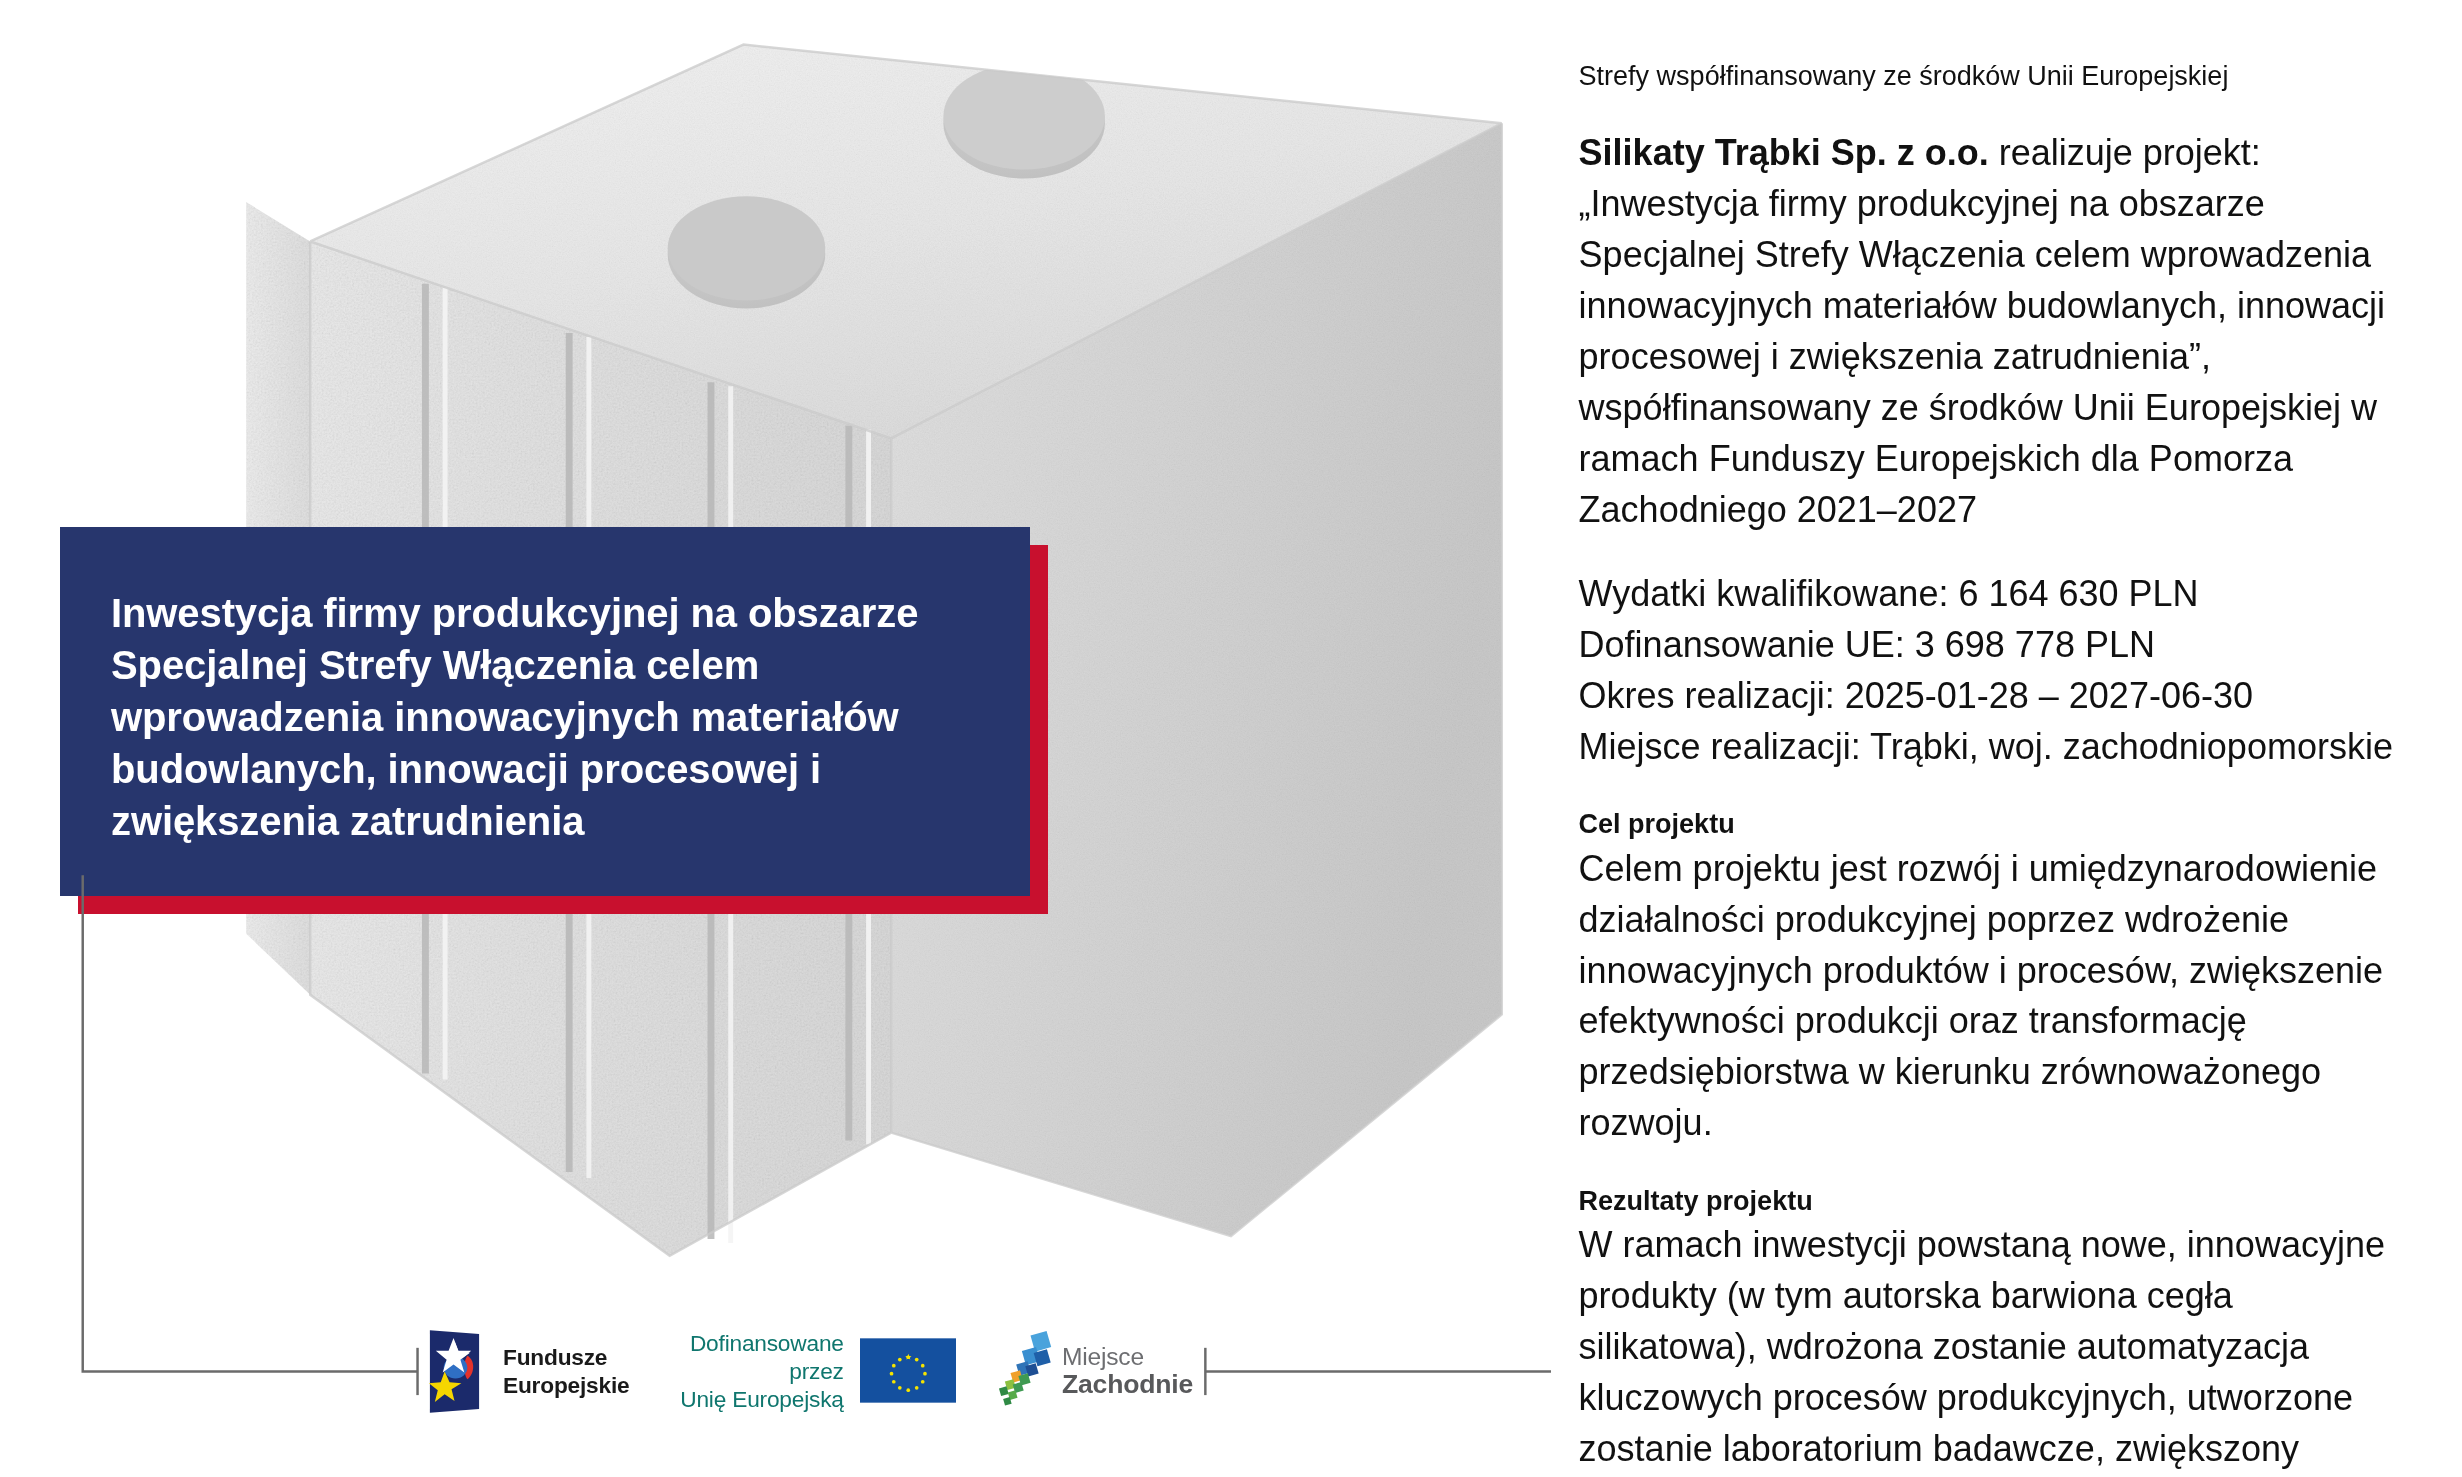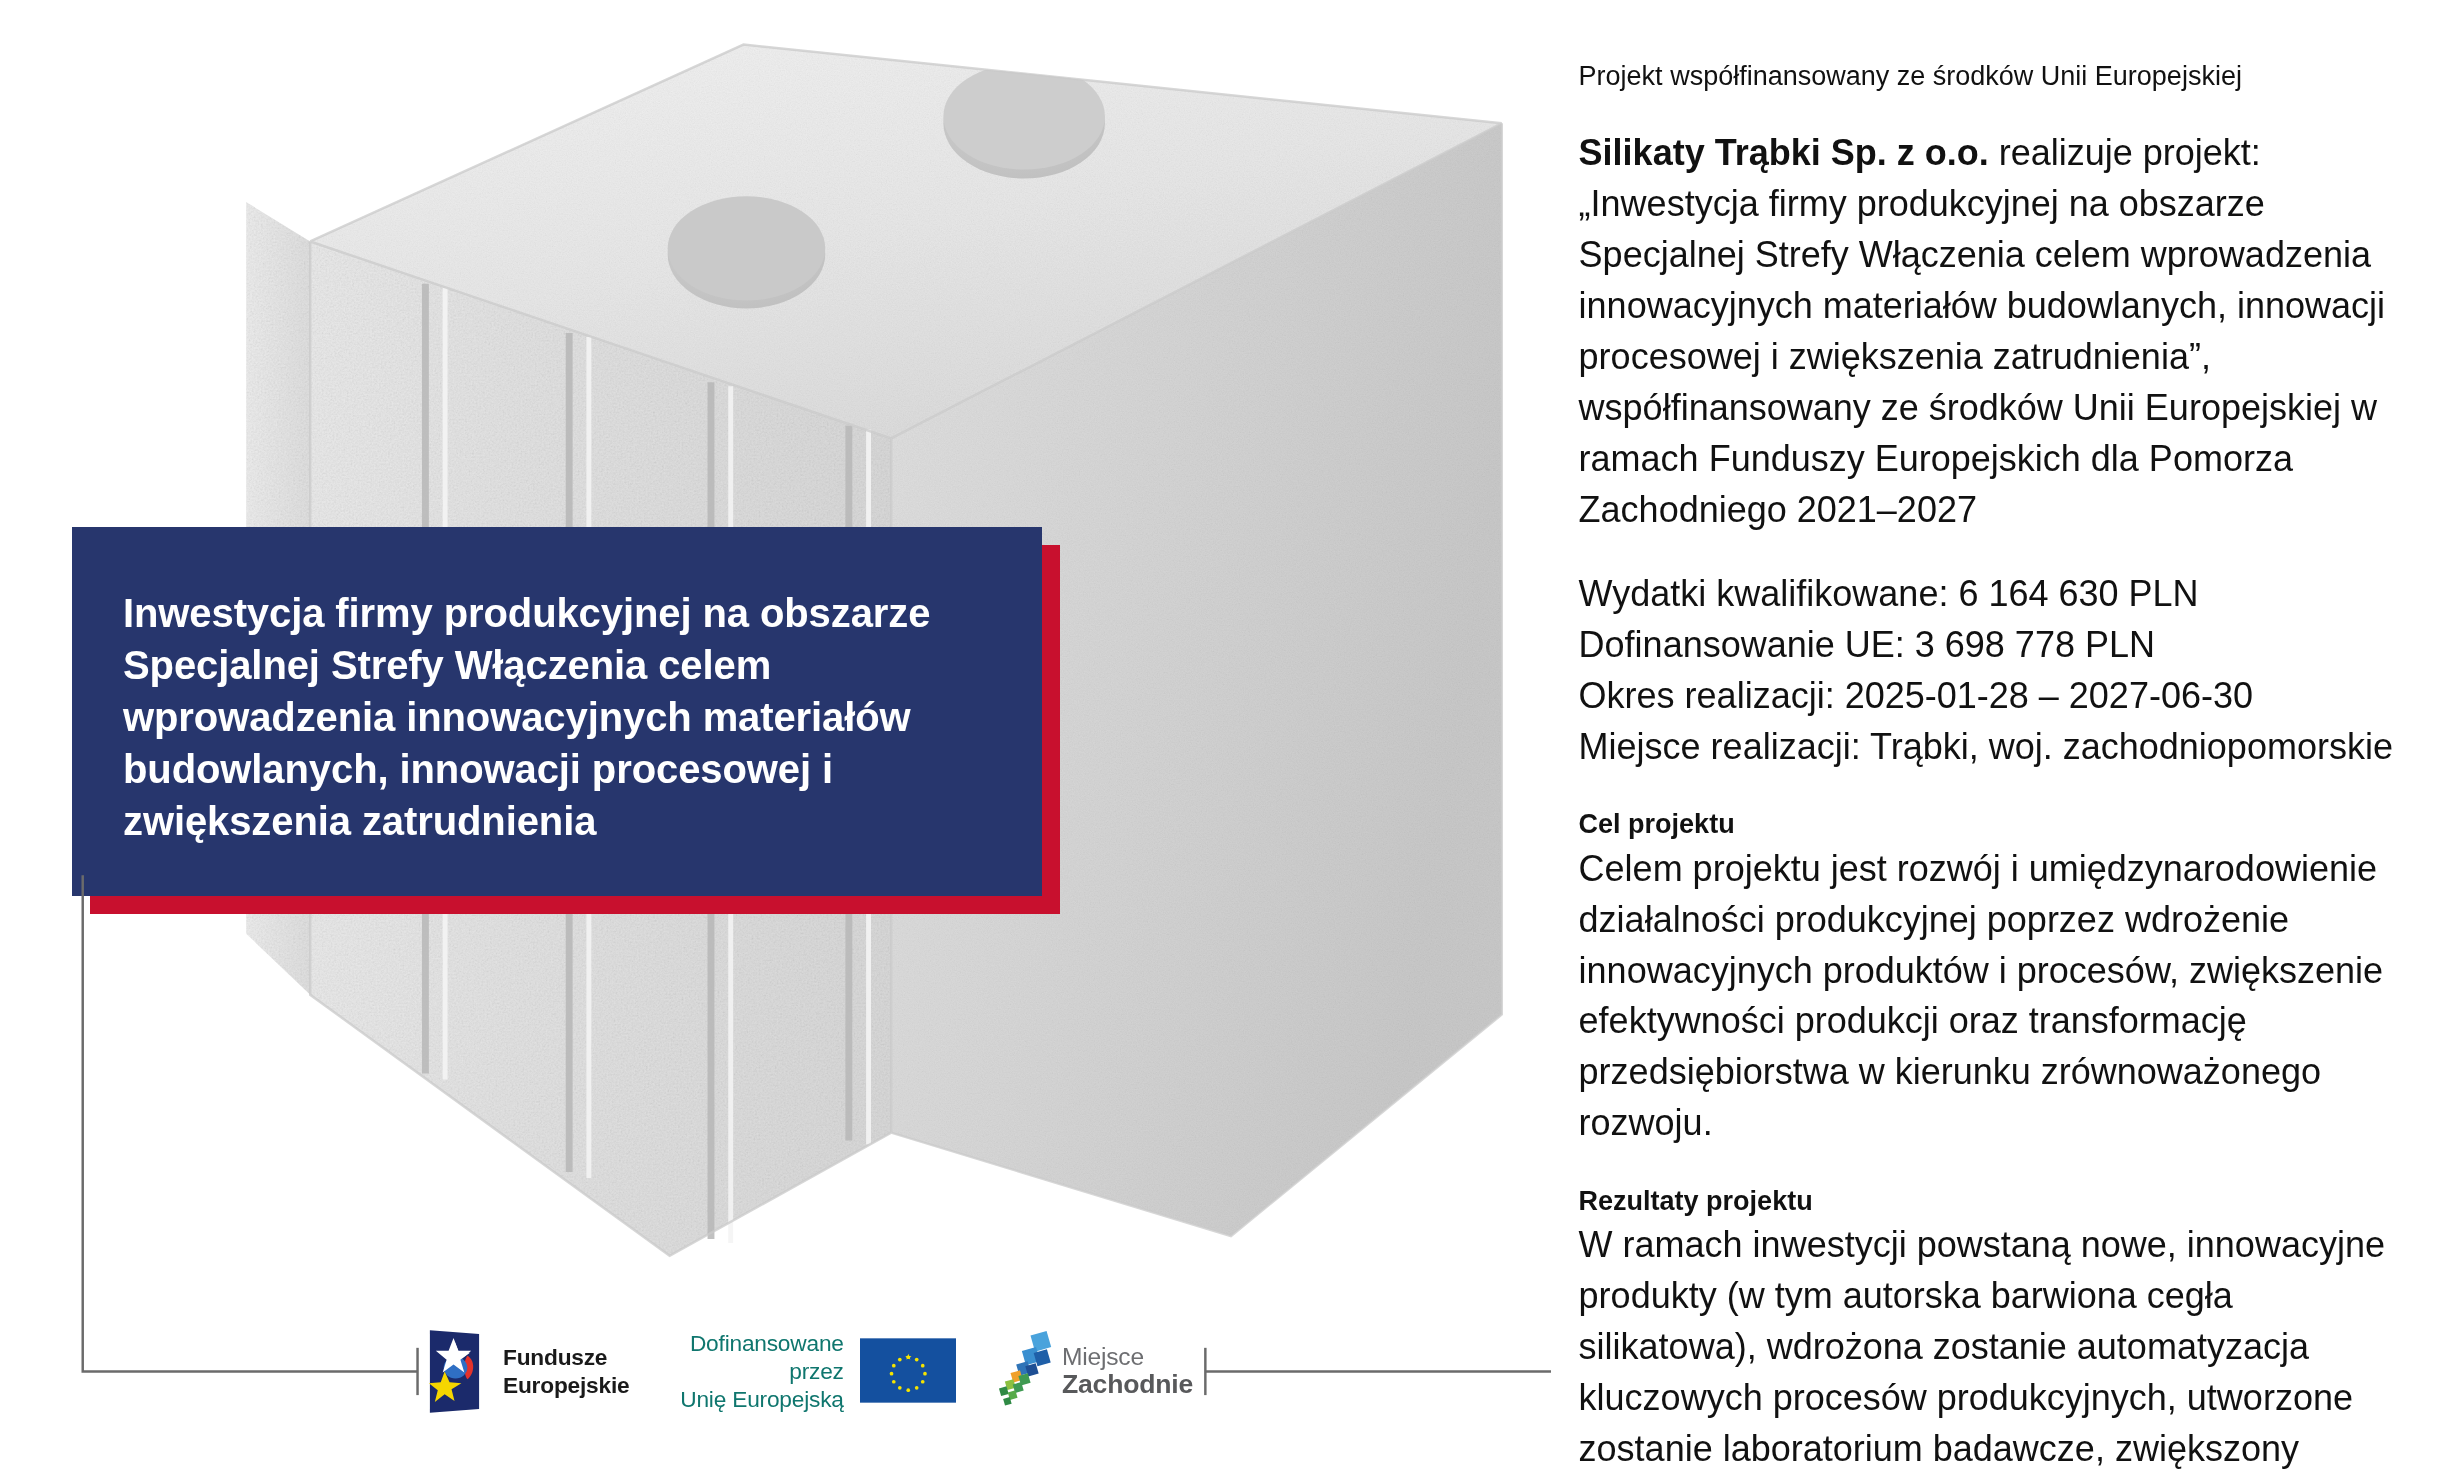--- a/index.html
+++ b/index.html
@@ -45,21 +45,21 @@
     left: 0px;
     top: 0px;
     width: 1551px;
     height: 1320px;
   }
   .brick-svg { display: block; width: 100%; height: 100%; }
 
   
   .callout-group {
     position: absolute;
-    left: 72px;
+    left: 60px;
     top: 527px;
     width: 1048px;
     height: 369px;
   }
   .callout-shadow {
     position: absolute;
     left: 17.7px;
     top: 17.7px;
     width: 970px;
     height: 369px;
@@ -349,21 +349,21 @@
         <div class="pz-words">
           <span class="pz-top">Miejsce</span>
           <span class="pz-bottom">Zachodnie</span>
         </div>
       </div>
     </div>
   </div>
 
   <div class="right-panel">
 
-    <p class="rp-para">Projekt współfinansowany ze środków Unii Europejskiej</p>
+    <p class="rp-para">Strefy współfinansowany ze środków Unii Europejskiej</p>
 
     <div class="rp-block">
       <span class="rp-line"><b class="strong">Silikaty Trąbki Sp. z o.o.</b><span> realizuje projekt:</span></span>
       <span class="rp-line">„Inwestycja firmy produkcyjnej na obszarze Specjalnej Strefy Włączenia celem wprowadzenia innowacyjnych materiałów budowlanych, innowacji procesowej i zwiększenia zatrudnienia”,</span>
       <span class="rp-line">współfinansowany ze środków Unii Europejskiej w ramach Funduszy Europejskich dla Pomorza Zachodniego 2021–2027</span>
     </div>
 
     <div class="rp-lines">
       <span class="rp-line">Wydatki kwalifikowane: 6 164 630 PLN</span>
       <span class="rp-line">Dofinansowanie UE: 3 698 778 PLN</span>

